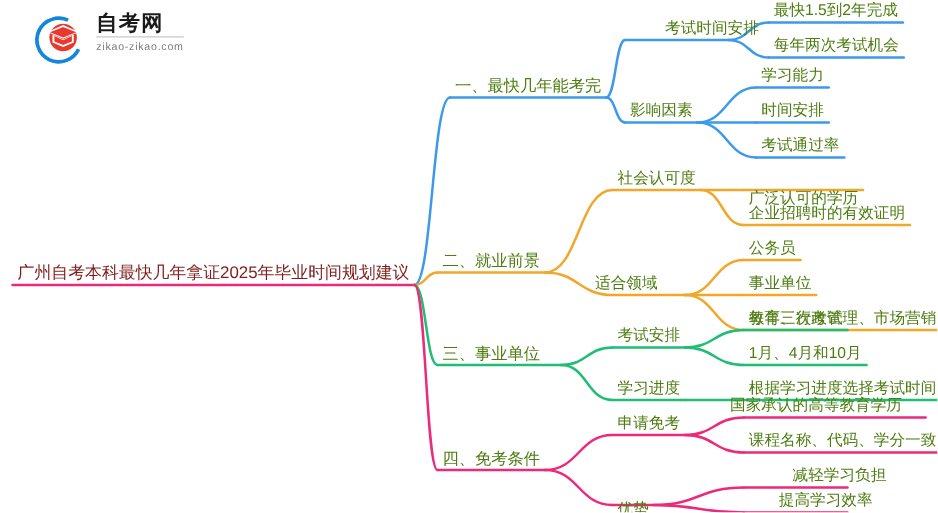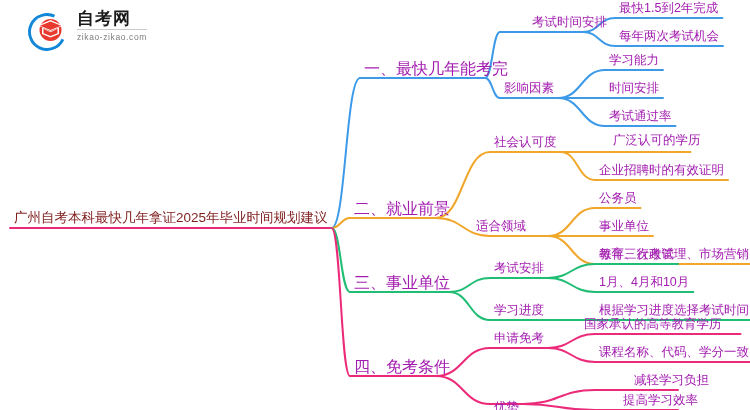--- a/index.html
+++ b/index.html
@@ -75,32 +75,32 @@
     color: #7d7d7d;
     letter-spacing: 0.6px;
     padding-top: 3px;
     font-family: "Liberation Sans", "DejaVu Sans", sans-serif;
   }
 
   
   .node {
     position: absolute;
     white-space: nowrap;
-    color: #a21caf;
+    color: #4d7c0f;
     font-size: 13px;
     line-height: 15px;
     transform: translateY(-100%);
     padding: 0 4px 2px 4px;
   }
   .node.root {
     font-size: 13.5px;
     color: #7f1d1d;
     padding-bottom: 3px;
   }
-  .node.lvl1 { font-size: 16px; }
+  .node.lvl1 { font-size: 13px; }
   .node.lvl2 { font-size: 12.5px; }
   .node.leaf { font-size: 12.5px; }
 </style>
 </head>
 <body>
 
 <div id="canvas">
 
   <svg id="wires" viewBox="0 0 750 410" xmlns="http://www.w3.org/2000/svg">
       <line x1="10" y1="228" x2="331.546875" y2="228" stroke="#ec2a7a" stroke-width="2" stroke-linecap="round"></line>
@@ -186,21 +186,21 @@
       <div class="node lvl1" style="left: 360px; top: 78px;">一、最快几年能考完</div>
       <div class="node lvl2" style="left: 528px; top: 32px;">考试时间安排</div>
       <div class="node leaf" style="left: 615px; top: 18px;">最快1.5到2年完成</div>
       <div class="node leaf" style="left: 615px; top: 46px;">每年两次考试机会</div>
       <div class="node lvl2" style="left: 500px; top: 98px;">影响因素</div>
       <div class="node leaf" style="left: 605px; top: 70px;">学习能力</div>
       <div class="node leaf" style="left: 605px; top: 98px;">时间安排</div>
       <div class="node leaf" style="left: 605px; top: 126px;">考试通过率</div>
       <div class="node lvl1" style="left: 350px; top: 218px;">二、就业前景</div>
       <div class="node lvl2" style="left: 490px; top: 152px;">社会认可度</div>
-      <div class="node leaf" style="left: 595px; top: 150px; margin-left: 14px;">广泛认可的学历</div>
+      <div class="node leaf" style="left: 595px; top: 168px;">广泛认可的学历</div>
       <div class="node leaf" style="left: 595px; top: 180px;">企业招聘时的有效证明</div>
       <div class="node lvl2" style="left: 472px; top: 236px;">适合领域</div>
       <div class="node leaf" style="left: 595px; top: 208px;">公务员</div>
       <div class="node leaf" style="left: 595px; top: 236px;">事业单位</div>
       <div class="node leaf" style="left: 595px; top: 264px;">教育、行政管理、市场营销</div>
       <div class="node lvl1" style="left: 350px; top: 292px;">三、事业单位</div>
       <div class="node lvl2" style="left: 490px; top: 278px;">考试安排</div>
       <div class="node leaf" style="left: 595px; top: 264px;">每年三次考试</div>
       <div class="node leaf" style="left: 595px; top: 292px;">1月、4月和10月</div>
       <div class="node lvl2" style="left: 490px; top: 320px;">学习进度</div>

